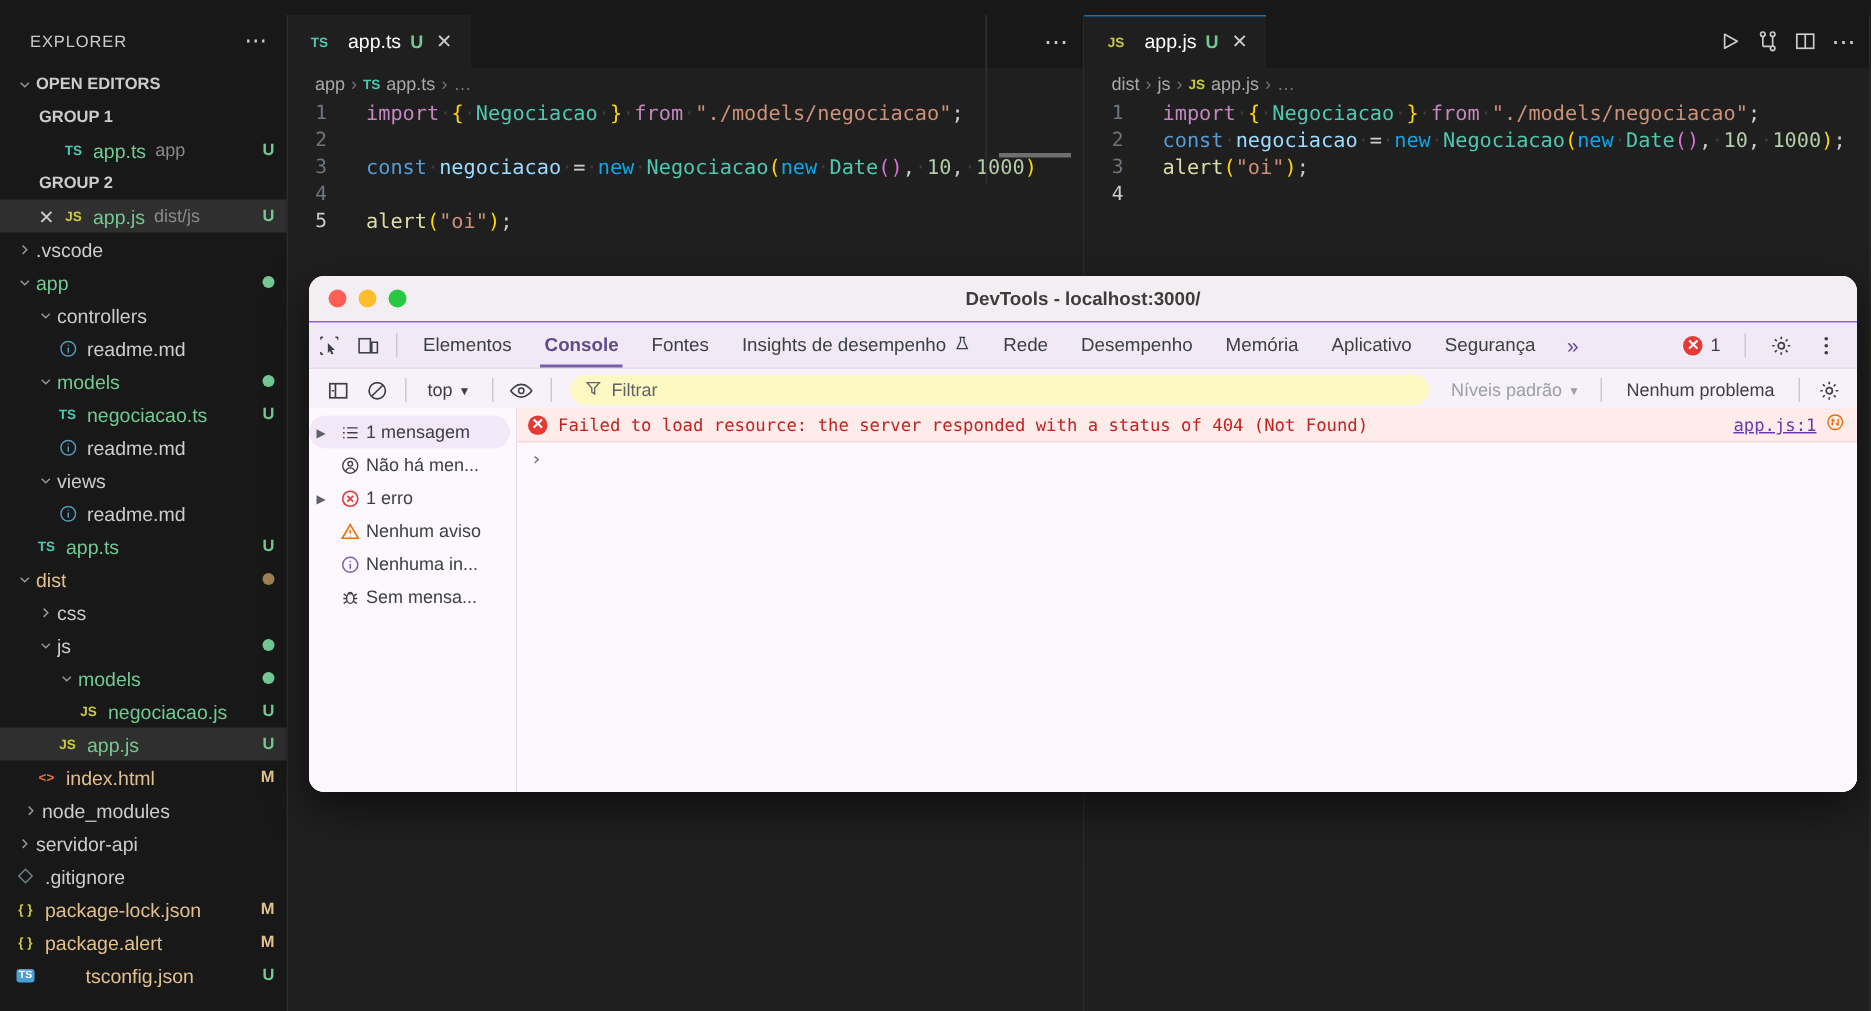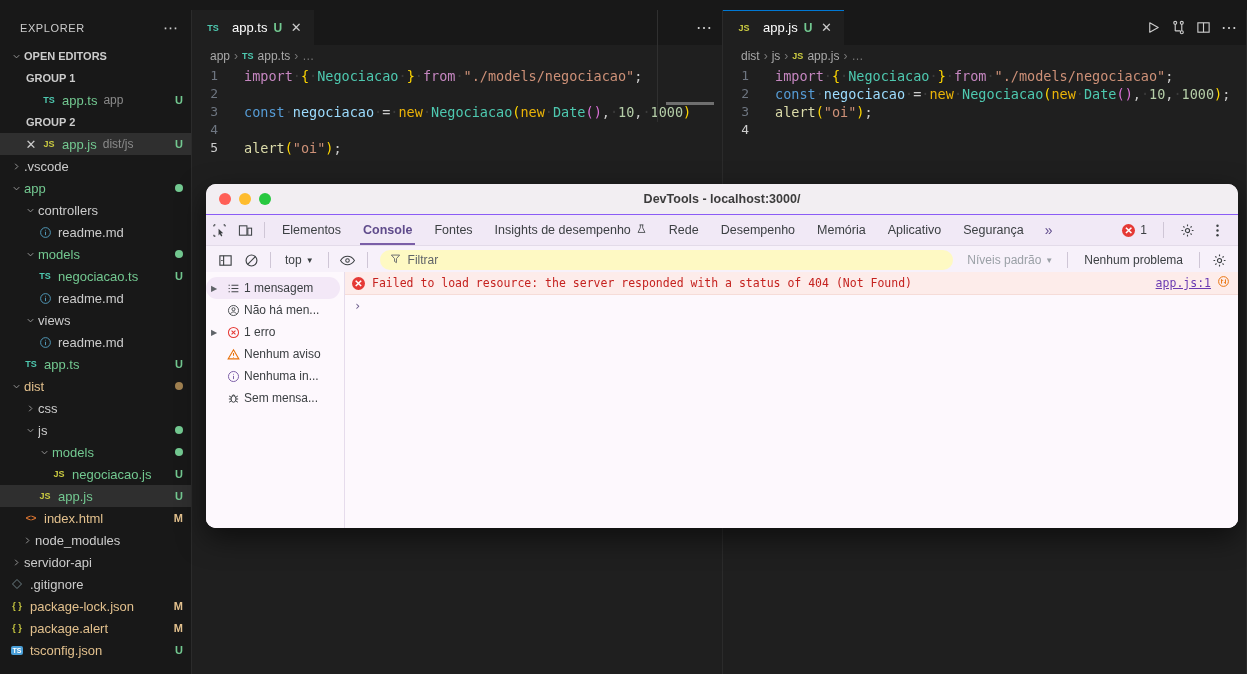--- a/index.html
+++ b/index.html
@@ -126,21 +126,21 @@
     font-size:13.5px; line-height:18px;
     overflow:hidden;
   }
   .cline { display:flex; height:18px; white-space:pre; }
   .gut { width:44px; min-width:44px; text-align:right; padding-right:18px;
          color:#6e7681; box-sizing:border-box; font-size:13px; }
   .gut.cur { color:#cccccc; }
   .ctxt { padding-left:8px; }
   .k-import { color:#c586c0; }
   .k-const  { color:#569cd6; }
-  .k-new    { color:#eab308; }
+  .k-new    { color:#0ea5e9; }
   .id-var   { color:#9cdcfe; }
   .id-cls   { color:#4ec9b0; }
   .str      { color:#ce9178; }
   .num      { color:#b5cea8; }
   .punc     { color:#cccccc; }
   .br-y     { color:#ffd700; }
   .br-p     { color:#da70d6; }
   .fn       { color:#dcdcaa; }
   .ws { color:#3b3b3b; }
   .minislider {
@@ -395,21 +395,21 @@
         <div class="tree-row selected" style="padding-left: 36px;">
           <span class="ficon js-ico">JS</span>
           <span class="lbl fname-green">app.js</span>
           <span class="badge u-badge">U</span>
         </div>
         <div class="tree-row" style="padding-left: 22px;">
           <span class="ficon html-ico">&lt;&gt;</span>
           <span class="lbl fname-orange">index.html</span>
           <span class="badge m-badge">M</span>
         </div>
-        <div class="tree-row" style="padding-left: 19px;">
+        <div class="tree-row" style="padding-left: 12px;">
           <span class="tw">
             <svg width="11" height="11" viewBox="0 0 16 16">
               <path d="M6 4l4 4-4 4" fill="none" stroke="currentColor" stroke-width="1.4"></path>
             </svg>
           </span>
           <span class="lbl fname-plain">node_modules</span>
         </div>
         <div class="tree-row" style="padding-left: 8px;">
           <span class="tw">
             <svg width="11" height="11" viewBox="0 0 16 16">
@@ -429,21 +429,21 @@
         <div class="tree-row" style="padding-left: 8px;">
           <span class="ficon json-ico">{ }</span>
           <span class="lbl fname-orange">package-lock.json</span>
           <span class="badge m-badge">M</span>
         </div>
         <div class="tree-row" style="padding-left: 8px;">
           <span class="ficon json-ico">{ }</span>
           <span class="lbl fname-orange">package.alert</span>
           <span class="badge m-badge">M</span>
         </div>
-        <div class="tree-row" style="padding-left: 8px;">
+        <div class="tree-row" style="padding-left: 8px; gap: 27px;">
           <span class="ficon">
             <span style="background:#4a9fd8;color:#fff;font-size:7px;padding:1px 2px;border-radius:2px;font-weight:bold;">TS</span>
           </span>
           <span class="lbl fname-orange">tsconfig.json</span>
           <span class="badge u-badge">U</span>
         </div>
       </div>
   </div>
 
   <div id="editorarea">

